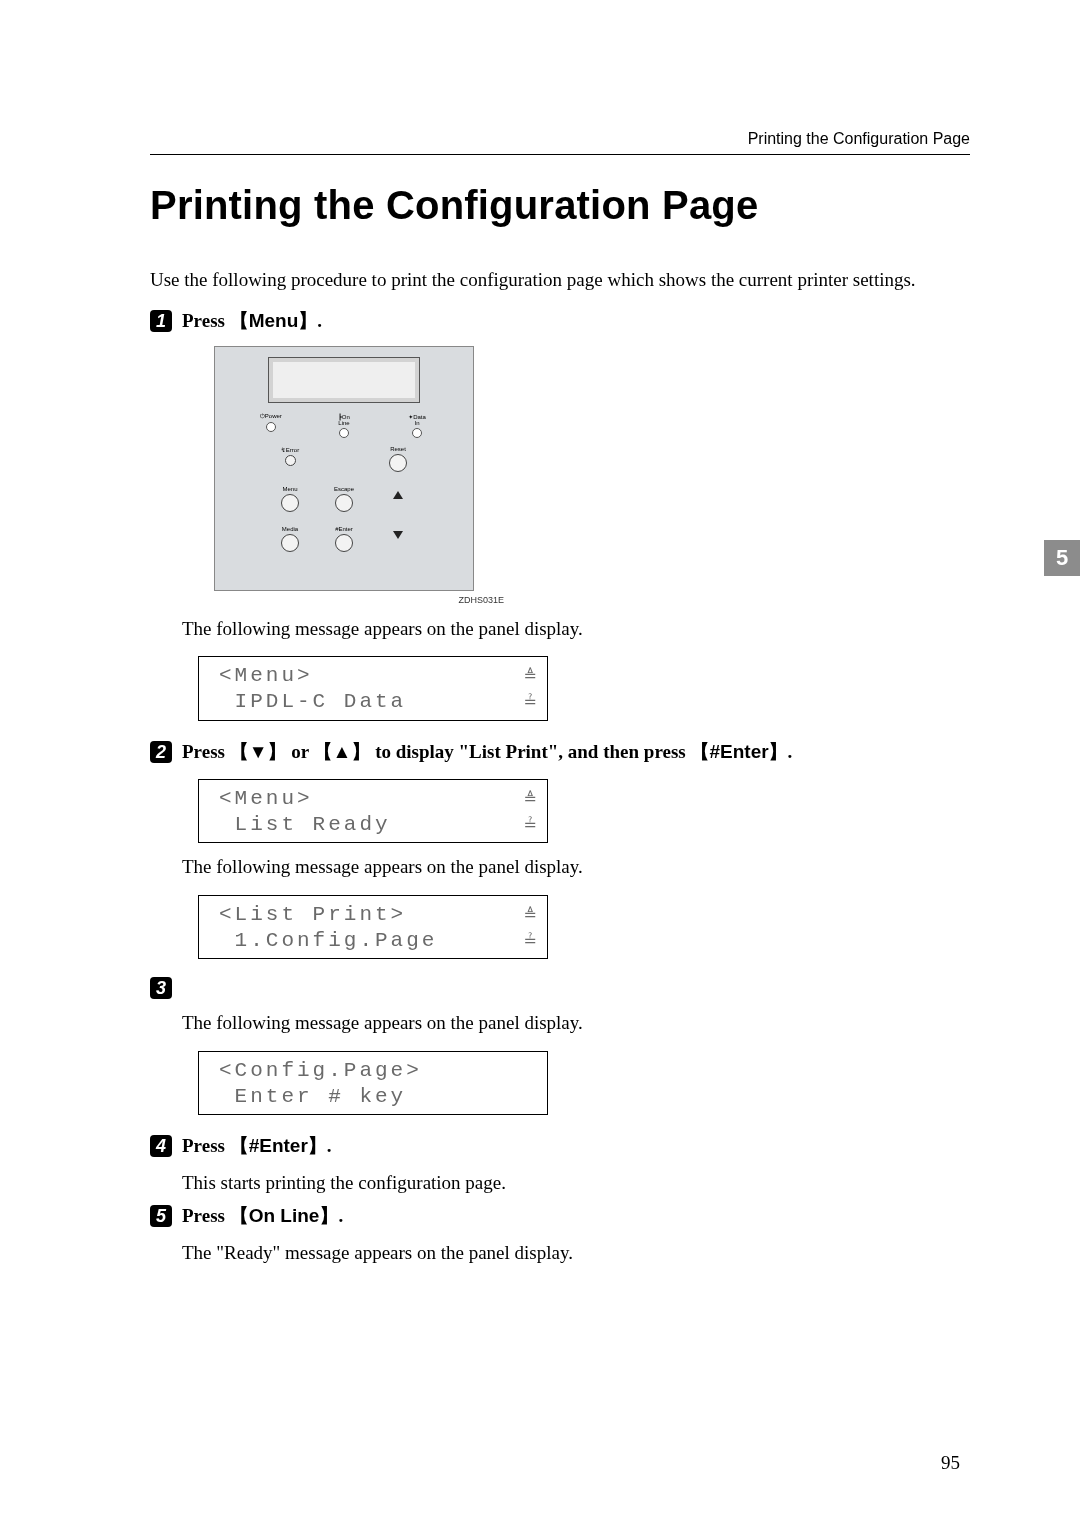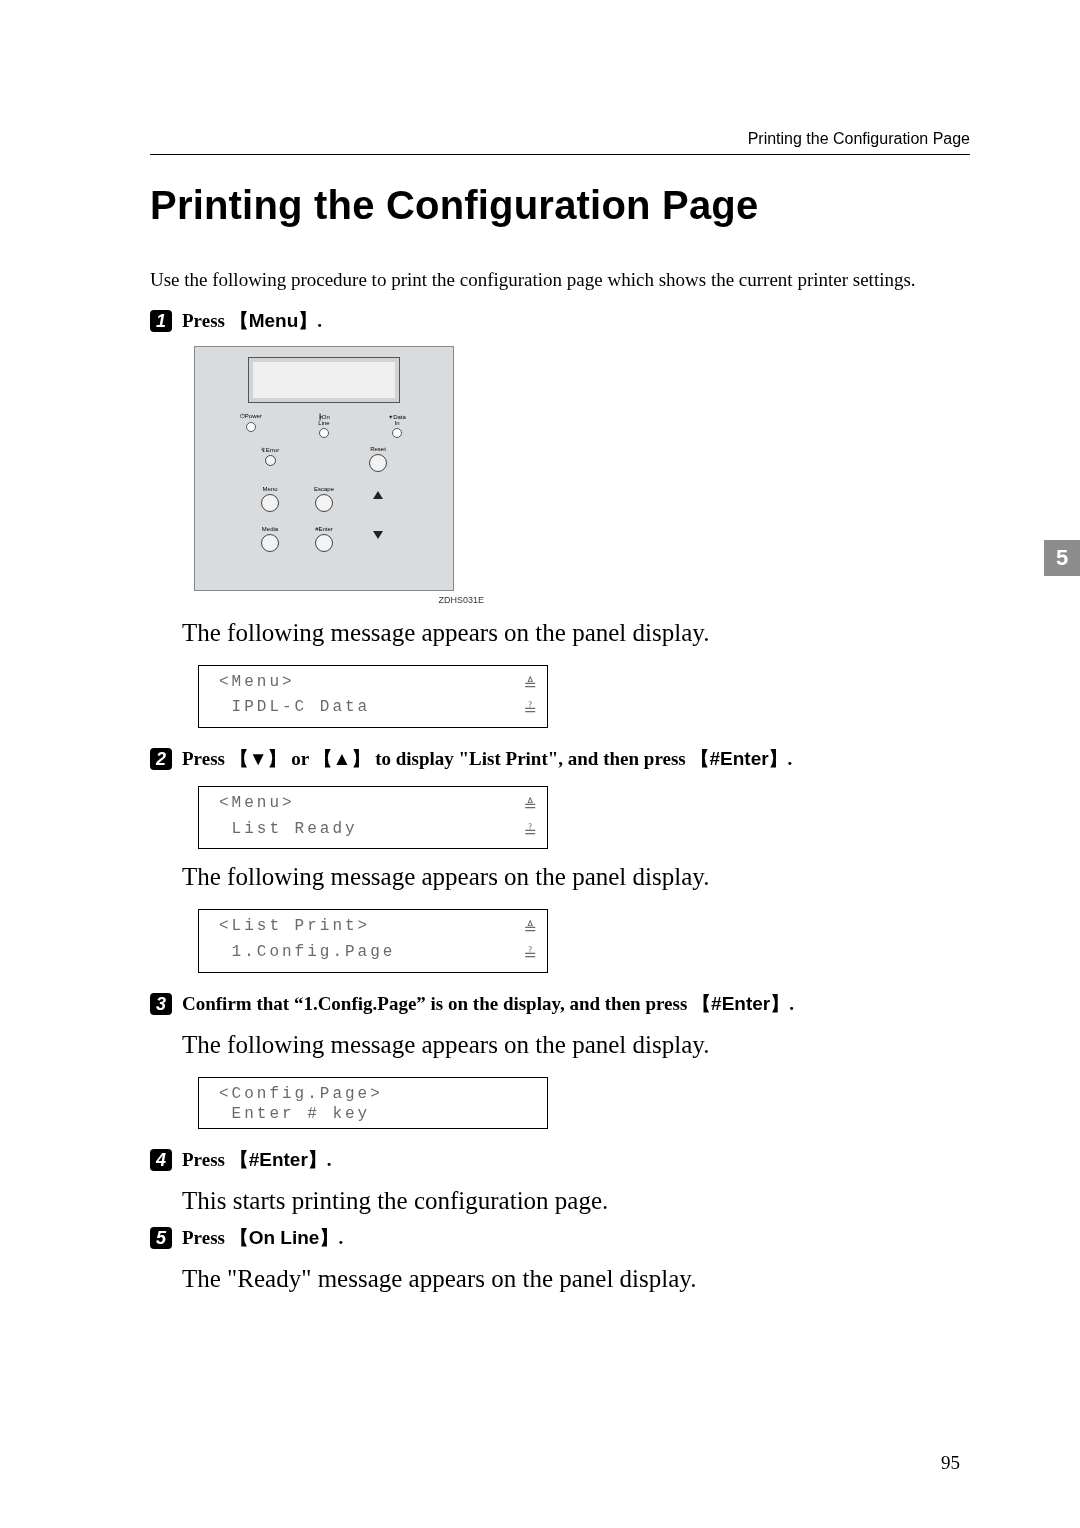--- a/index.html
+++ b/index.html
@@ -73,25 +73,25 @@
   .key::after  { content: "】"; }
   .arrow-key {
     font-family: Arial, Helvetica, sans-serif;
     font-weight: 700;
   }
   .arrow-key::before { content: "【"; }
   .arrow-key::after  { content: "】"; }
   .body-indent {
     margin-left: 32px;
     margin-top: 10px;
-    font-size: 25px;
+    font-size: 19px;
     line-height: 1.45;
   }
   .panel-fig {
-    margin-left: 44px;
+    margin-left: 64px;
     margin-top: 12px;
   }
   .printer-panel {
     width: 260px;
     height: 245px;
     background: #d9dcdf;
     border: 1px solid #888;
     position: relative;
     padding: 10px 12px 8px;
     box-sizing: border-box;
@@ -154,21 +154,21 @@
     padding: 6px 10px 4px 20px;
     box-sizing: border-box;
     display: grid;
     grid-template-columns: 1fr auto;
     row-gap: 0px;
     column-gap: 10px;
   }
   .lcd .l {
     font-family: "Lucida Console", "Courier New", monospace;
     color: #6a6a6a;
-    font-size: 16px;
+    font-size: 21px;
     letter-spacing: 3px;
     white-space: pre;
     line-height: 1.25;
   }
   .lcd .sym {
     font-family: "Arial", sans-serif;
     color: #6a6a6a;
     font-size: 16px;
     line-height: 1.6;
   }
@@ -272,23 +272,20 @@
       <span class="l">&lt;List Print&gt;</span>
         <span class="sym">≜</span>
       <span class="l"> 1.Config.Page</span>
         <span class="sym">≟</span>
     </div>
   </div>
 
   <div class="step" style="margin-top:18px;">
     <div class="step-head">
       <span class="step-num">3</span>
-      <span class="step-text">
-        <span>Confirm that “1.Config.Page” is on the display, and then press </span><span class="key">#Enter</span><span>.</span>
-      </span>
     </div>
     <div class="body-indent">The following message appears on the panel display.</div>
     <div class="lcd">
       <span class="l">&lt;Config.Page&gt;</span>
         <span class="sym"></span>
       <span class="l"> Enter # key</span>
         <span class="sym"></span>
     </div>
   </div>
 

